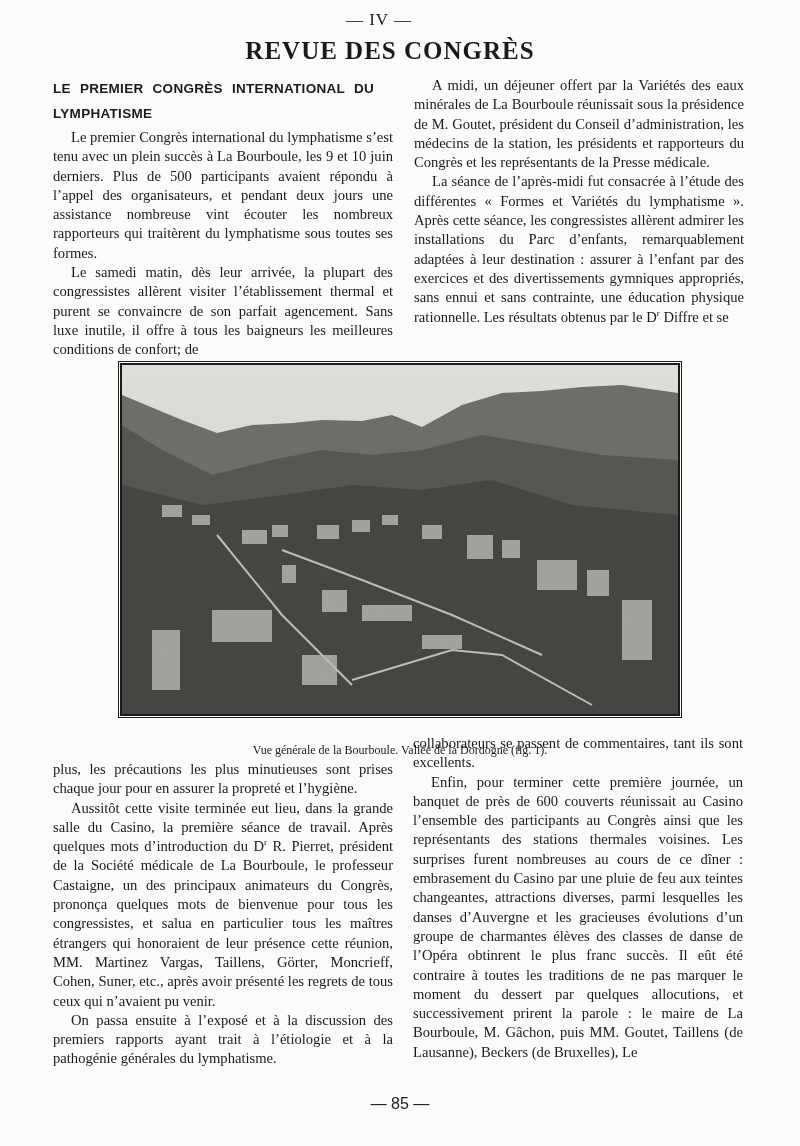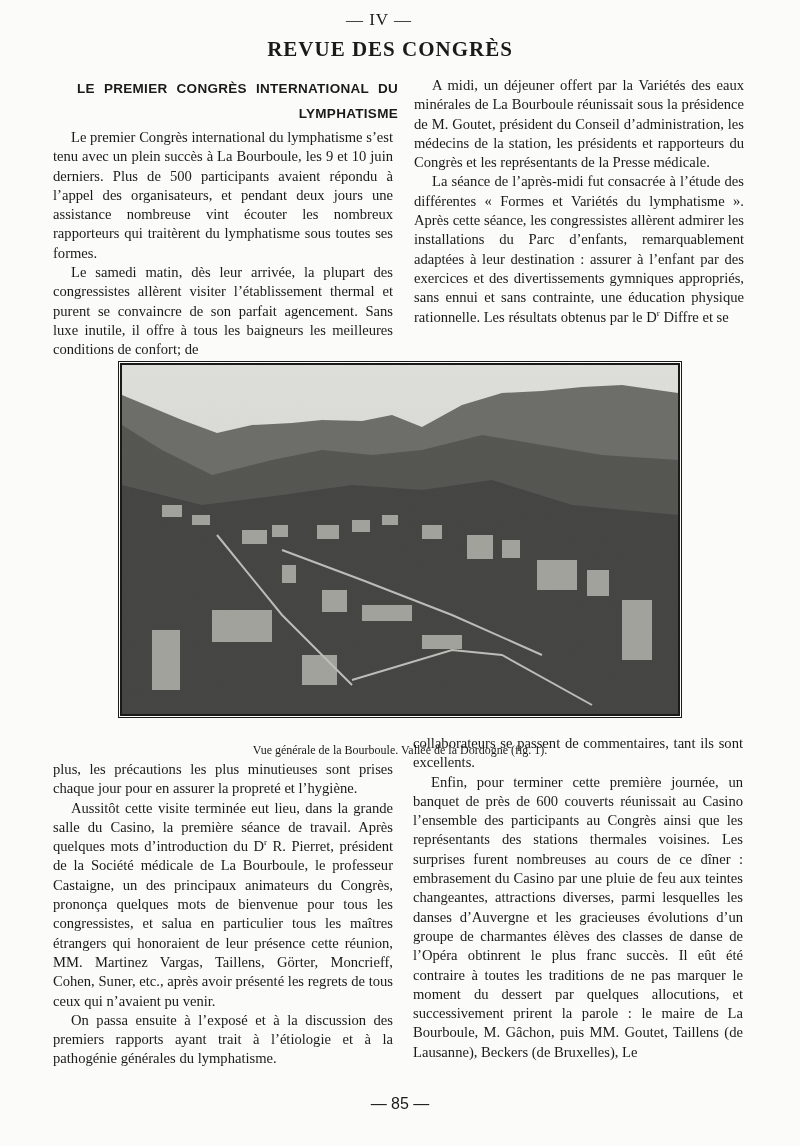--- a/index.html
+++ b/index.html
@@ -6,31 +6,31 @@
   body {
     width: 800px; height: 1146px; background: #fbfbf9; position: relative; overflow: hidden;
     font-family: "DejaVu Serif", "Liberation Serif", serif; color: #1a1a1a;
   }
   .folio-top {
     position: absolute; top: 10px; left: 0; width: 758px; text-align: center;
     font-family: "Liberation Serif", serif; font-size: 17px; letter-spacing: 1px;
   }
   .journal-title {
     position: absolute; top: 37px; left: 0; width: 780px; text-align: center;
-    font-family: "Liberation Serif", serif; font-weight: bold; font-size: 21px; letter-spacing: 1px;
+    font-family: "Liberation Serif", serif; font-weight: bold; font-size: 25px; letter-spacing: 1px;
   }
   .col { position: absolute; font-family: "Liberation Serif", serif; font-size: 14.6px; line-height: 19.3px; text-align: justify; }
   .col p { margin: 0; text-indent: 18px; }
   .col p.cont { text-indent: 0; }
   .col-left-top { left: 53px; top: 128px; width: 340px; }
   .col-right-top { left: 414px; top: 76px; width: 330px; }
   .col-left-bot { left: 53px; top: 760px; width: 340px; }
   .col-right-bot { left: 413px; top: 734px; width: 330px; }
   .article-heading {
-    position: absolute; left: 53px; top: 76px; width: 345px; text-align: right;
+    position: absolute; left: 53px; top: 76px; width: 345px; text-align: left;
     font-family: "Liberation Sans", sans-serif; font-weight: bold; font-size: 13.5px;
     line-height: 25px; word-spacing: 5px; letter-spacing: 0.3px;
   }
   .figure {
     position: absolute; left: 120px; top: 363px; width: 556px; height: 349px;
     border: 2px solid #1a1a1a; outline: 1px solid #1a1a1a; outline-offset: 1px;
     background: #3a3a3a; overflow: hidden;
   }
   .figure svg { display: block; width: 100%; height: 100%; }
   .caption {

